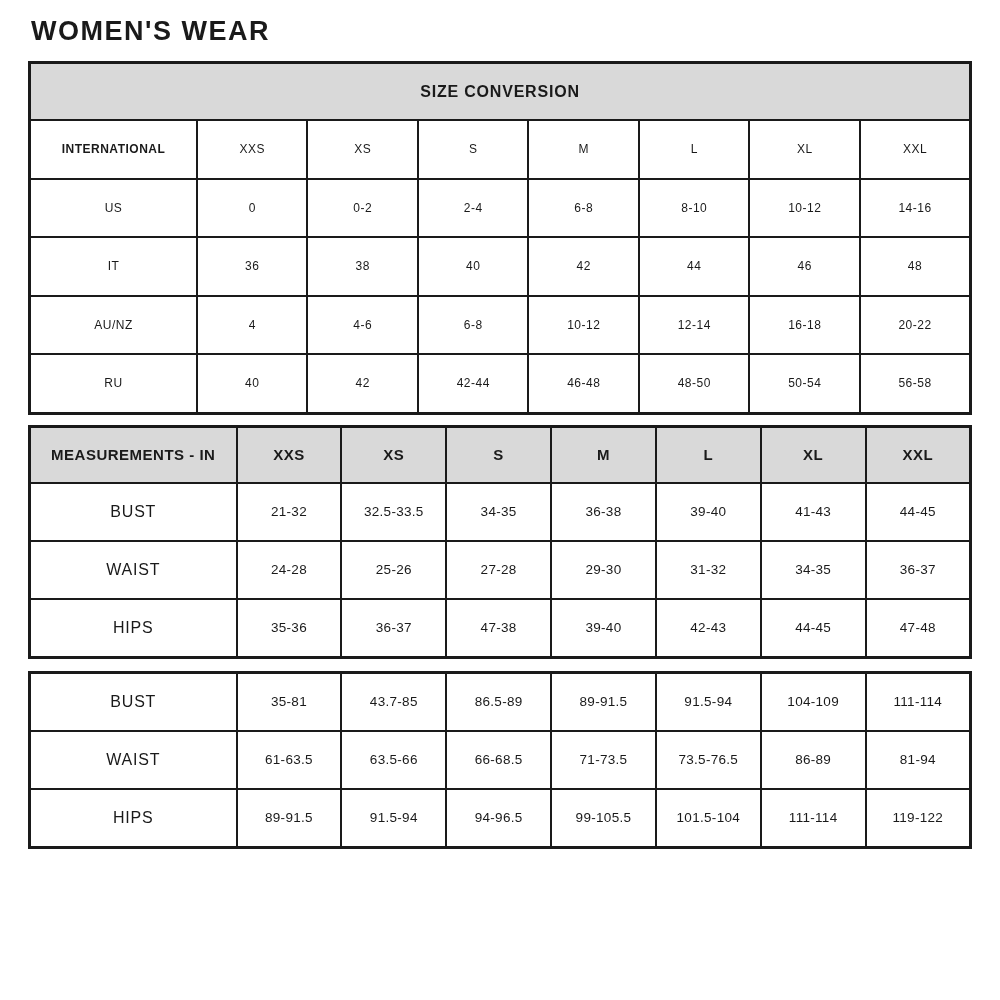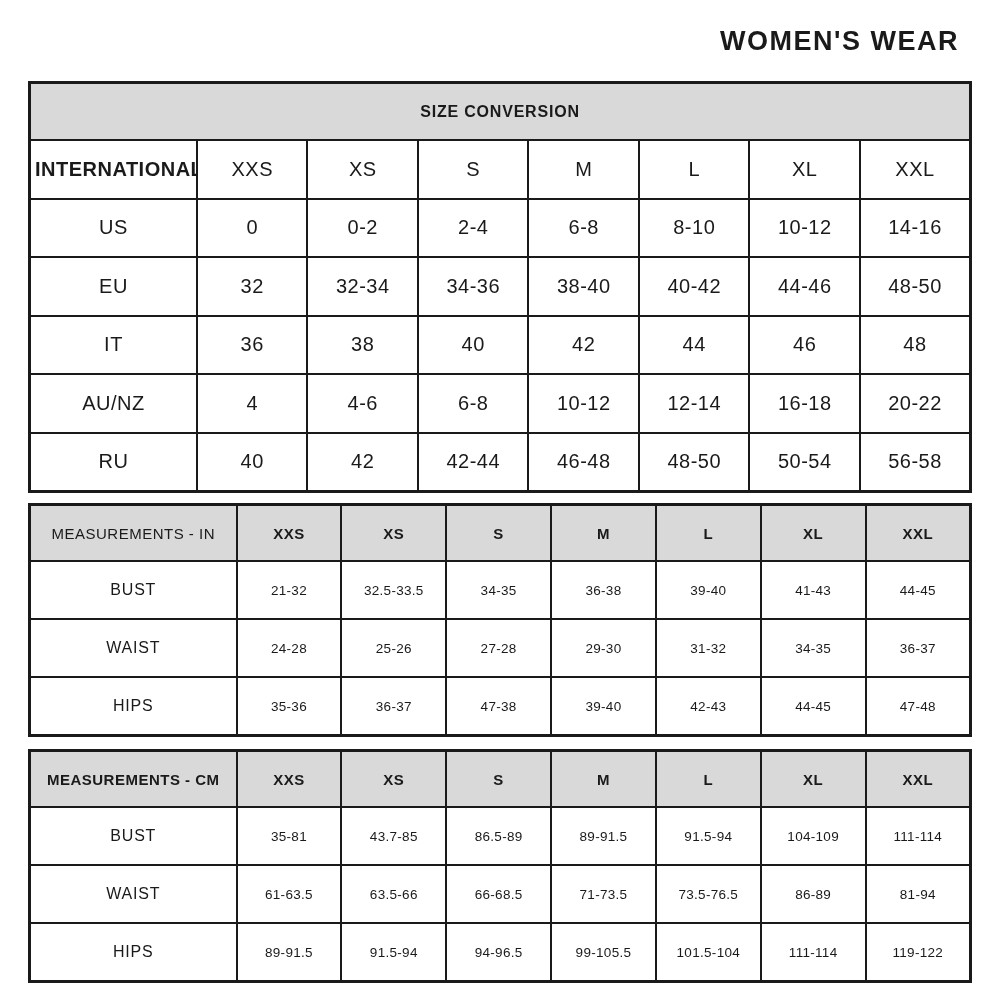--- a/index.html
+++ b/index.html
@@ -9,22 +9,22 @@
     --bg:#ffffff;
   }
   html,body{margin:0;padding:0;background:var(--bg);}
   body{
     width:1000px;height:1000px;box-sizing:border-box;
     font-family:"Liberation Sans","DejaVu Sans",sans-serif;
     color:var(--text);
   }
   .sheet{padding:0 28px;}
   h1.page-title{
-    margin:13px;padding:13px 0 11px;
-    text-align:right;
+    margin:3px;padding:13px 0 11px;
+    text-align:left;
     font-size:27px;font-weight:700;letter-spacing:1.5px;
     color:var(--text);
   }
   table.tbl{
     width:100%;
     border-collapse:collapse;
     table-layout:fixed;
     border:3px solid var(--border);
   }
   table.tbl td,table.tbl th{
@@ -33,21 +33,21 @@
     padding:2px 4px;
     overflow:hidden;
   }
   
   .t1{margin-bottom:10px;}
   .t1 th.banner{
     background:var(--header-bg);
     height:51px;
     font-size:16px;font-weight:700;letter-spacing:0.8px;
   }
-  .t1 td{height:52.5px;font-size:20px;font-weight:400;letter-spacing:0.5px;margin-top:8px;}
+  .t1 td{height:52.5px;font-size:12px;font-weight:400;letter-spacing:0.5px;margin-top:8px;}
   .t1 col.c-label{width:17.8%;}
   
   .t23{margin-bottom:12px;}
   .t23 col.c-label{width:22%;}
   .t23 .head-row td{
     background:var(--header-bg);
     height:50px;
     font-size:15px;font-weight:700;letter-spacing:0.5px;
   }
   .t23 .data-row td{height:52px;font-size:13.5px;letter-spacing:0.3px;}
@@ -91,30 +91,20 @@
           <td class="lbl">US</td>
           <td>0</td>
           <td>0-2</td>
           <td>2-4</td>
           <td>6-8</td>
           <td>8-10</td>
           <td>10-12</td>
           <td>14-16</td>
         </tr>
         <tr class="data-row">
-          <td class="lbl">EU</td>
-          <td>32</td>
-          <td>32-34</td>
-          <td>34-36</td>
-          <td>38-40</td>
-          <td>40-42</td>
-          <td>44-46</td>
-          <td>48-50</td>
-        </tr>
-        <tr class="data-row">
           <td class="lbl">IT</td>
           <td>36</td>
           <td>38</td>
           <td>40</td>
           <td>42</td>
           <td>44</td>
           <td>46</td>
           <td>48</td>
         </tr>
         <tr class="data-row">
@@ -146,21 +136,21 @@
         <col>
         <col>
         <col>
         <col>
         <col>
         <col>
         <col>
     </colgroup>
     <tbody>
         <tr class="head-row">
-          <td class="lbl" style="font-weight: 400;">MEASUREMENTS - IN</td>
+          <td class="lbl" style="font-weight: 700;">MEASUREMENTS - IN</td>
           <td>XXS</td>
           <td>XS</td>
           <td>S</td>
           <td>M</td>
           <td>L</td>
           <td>XL</td>
           <td>XXL</td>
         </tr>
         <tr class="data-row">
           <td class="lbl">BUST</td>
@@ -200,30 +190,20 @@
       <col class="c-label">
         <col>
         <col>
         <col>
         <col>
         <col>
         <col>
         <col>
     </colgroup>
     <tbody>
-        <tr class="head-row">
-          <td class="lbl" style="font-weight: 700;">MEASUREMENTS - CM</td>
-          <td>XXS</td>
-          <td>XS</td>
-          <td>S</td>
-          <td>M</td>
-          <td>L</td>
-          <td>XL</td>
-          <td>XXL</td>
-        </tr>
         <tr class="data-row">
           <td class="lbl">BUST</td>
           <td>35-81</td>
           <td>43.7-85</td>
           <td>86.5-89</td>
           <td>89-91.5</td>
           <td>91.5-94</td>
           <td>104-109</td>
           <td>111-114</td>
         </tr>

